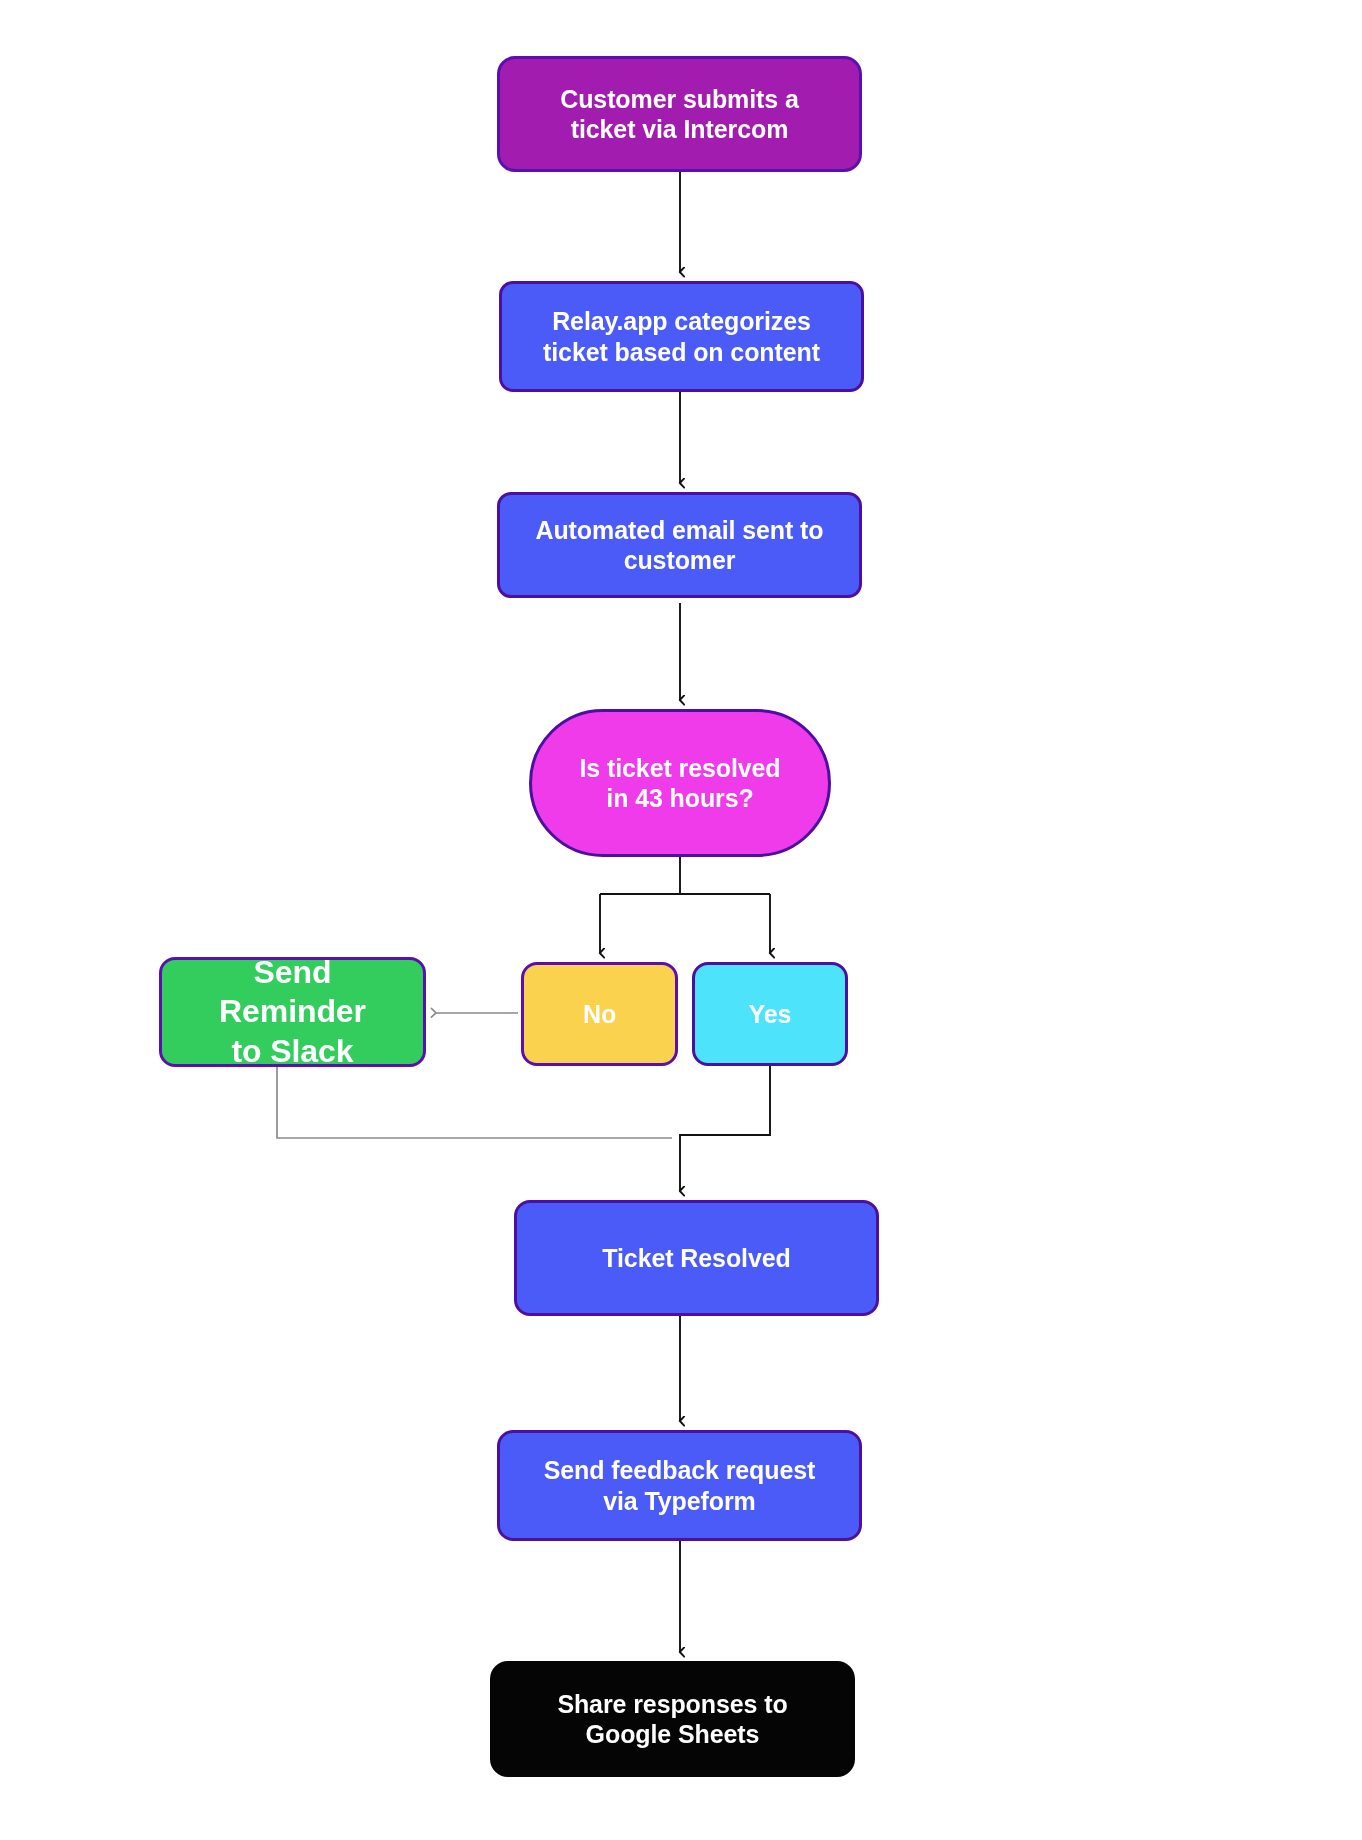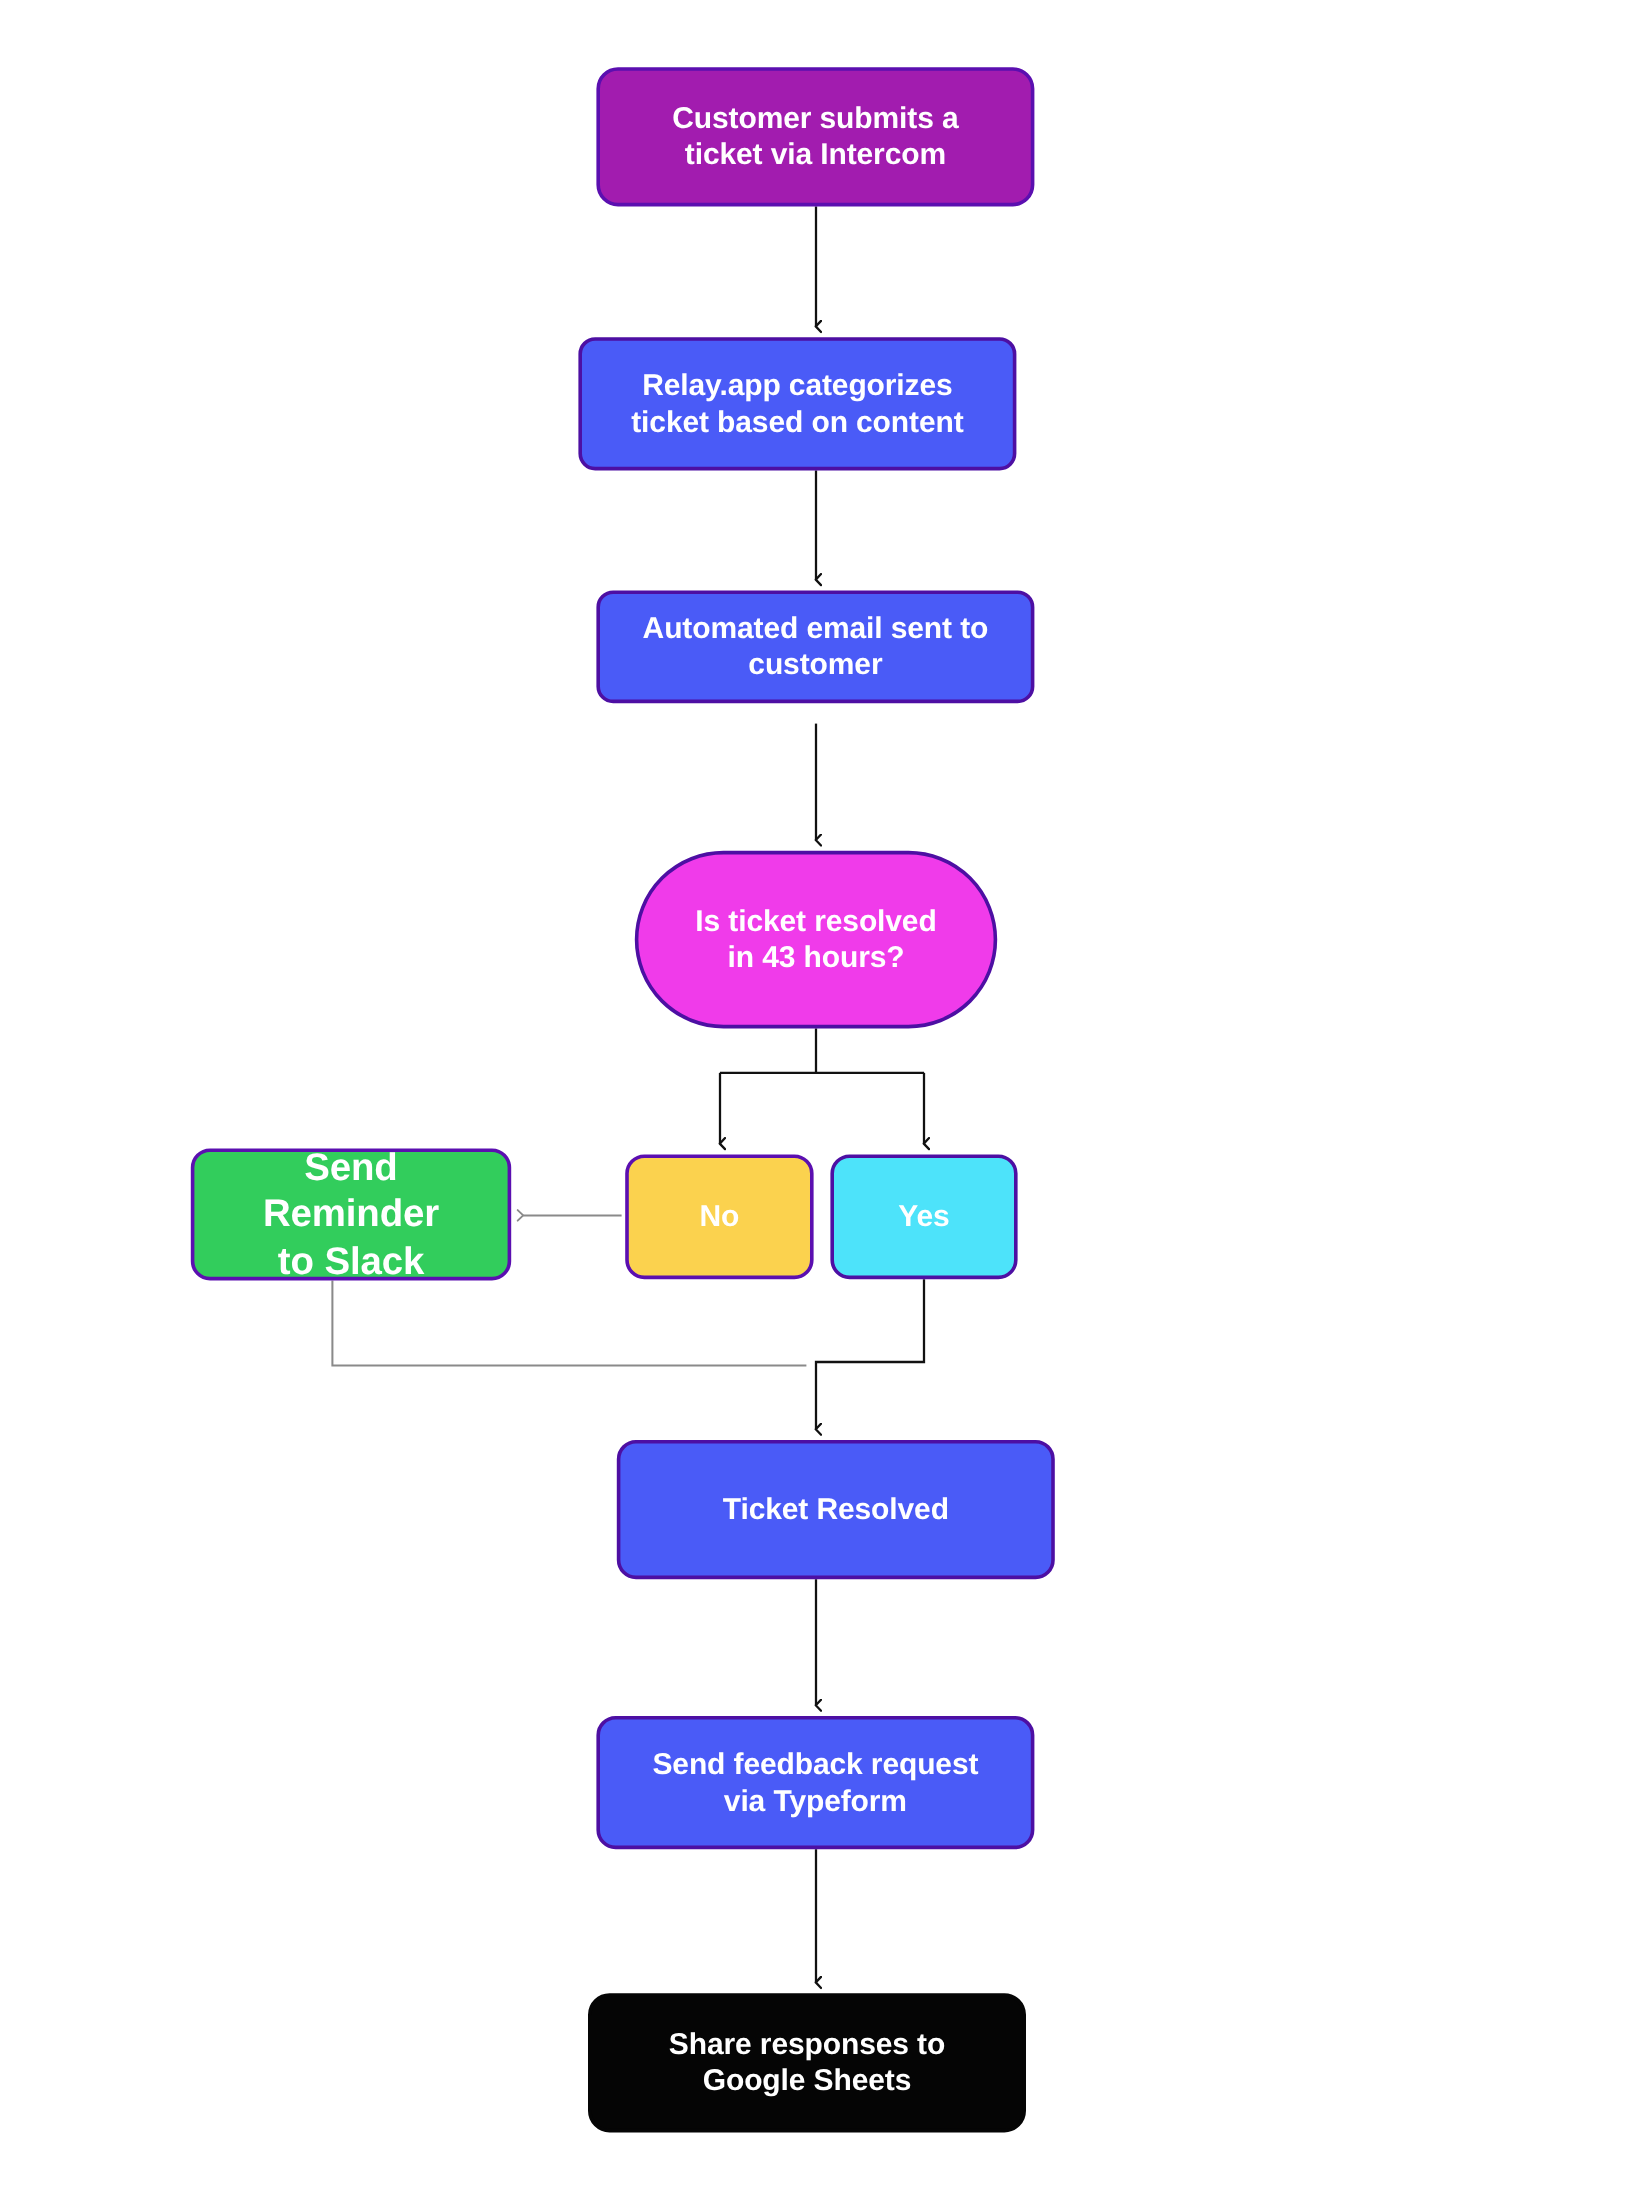--- a/index.html
+++ b/index.html
@@ -50,28 +50,28 @@
 
   
   .n-start {
     left: 497px; top: 56px; width: 365px; height: 116px;
     background: #a21caf;
     border: 3px solid #5B0FB0;
     border-radius: 18px;
     font-size: 25px;
   }
   .n-categorize {
-    left: 482px; top: 281px; width: 365px; height: 111px;
+    left: 499px; top: 281px; width: 365px; height: 111px;
     background: #4A5BF7;
     border: 3px solid #4D0FA3;
     border-radius: 14px;
     font-size: 25px;
   }
   .n-email {
-    left: 497px; top: 492px; width: 365px; height: 94px;
+    left: 497px; top: 492px; width: 365px; height: 106px;
     background: #4A5BF7;
     border: 3px solid #4D0FA3;
     border-radius: 14px;
     font-size: 25px;
   }
   .n-decision {
     left: 529px; top: 709px; width: 302px; height: 148px;
     background: #F03BEA;
     border: 3px solid #4D0FA3;
     border-radius: 74px;

